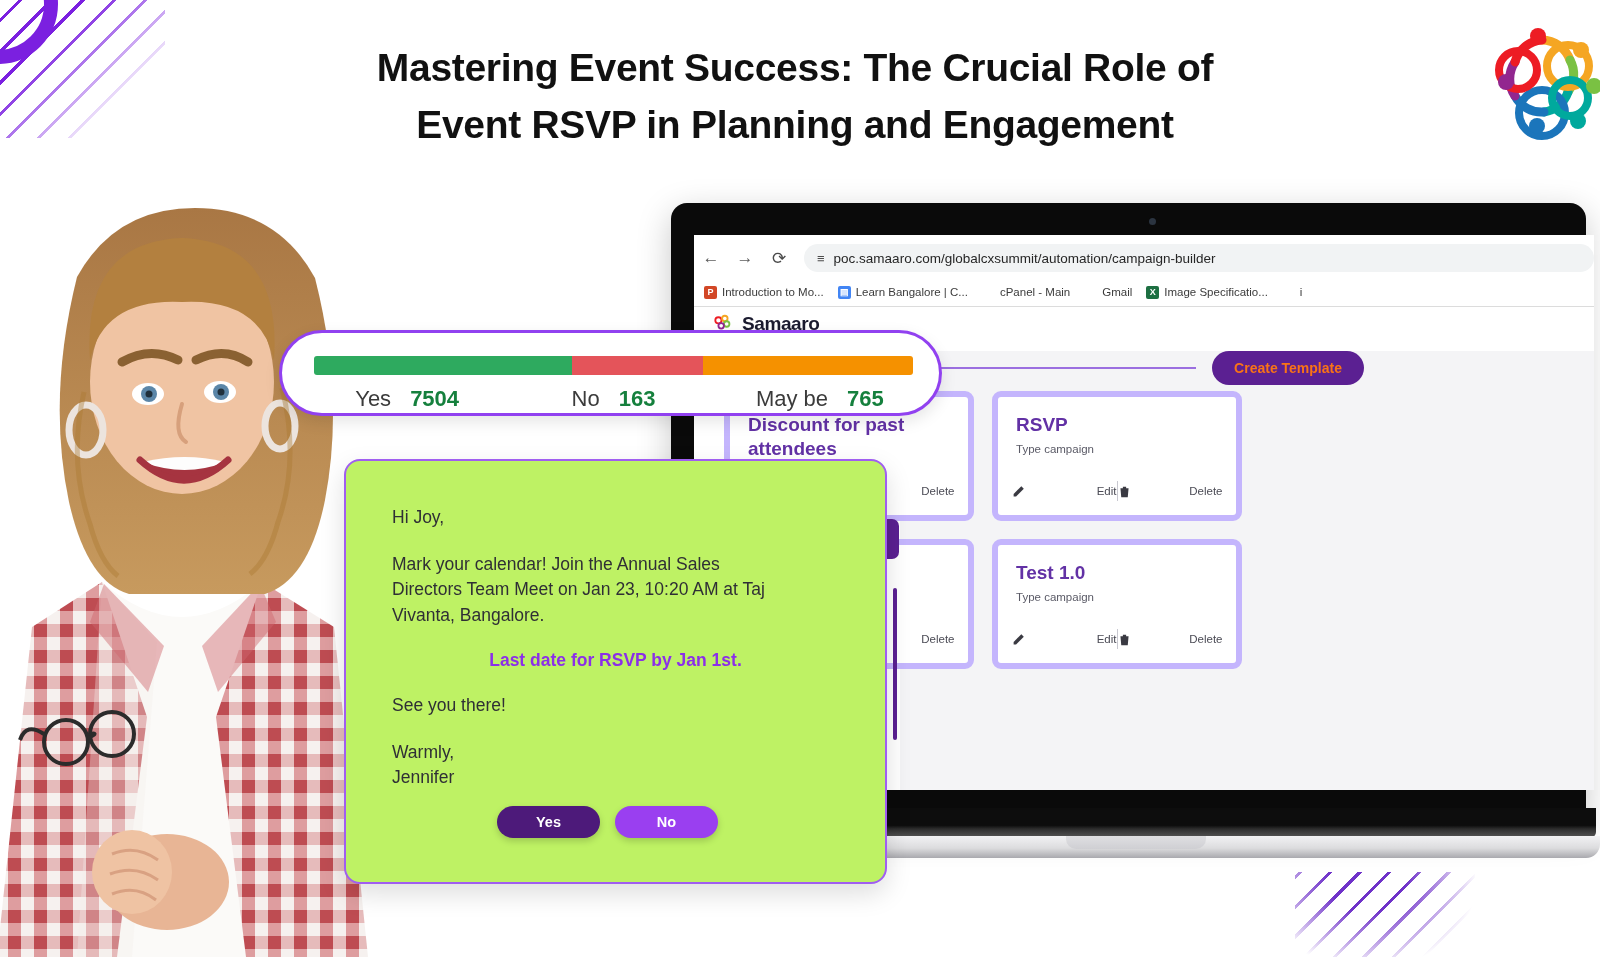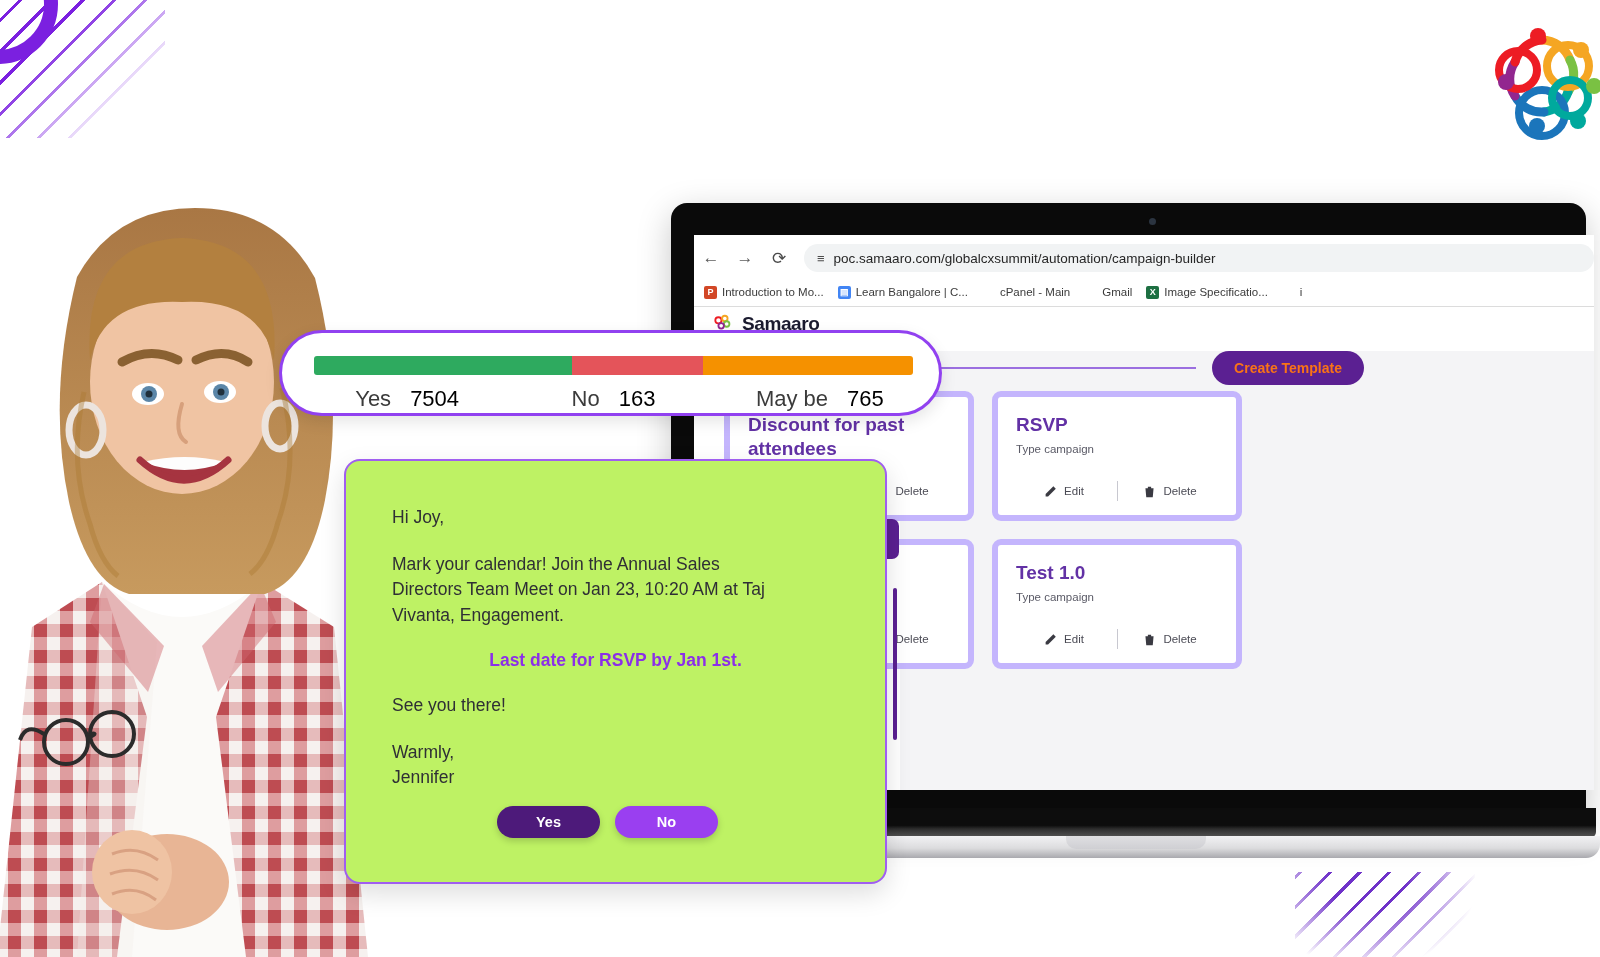--- a/index.html
+++ b/index.html
@@ -122,37 +122,37 @@
   .tcard {
     width: 250px; min-height: 130px; background: #fff; border: 6px solid #c4b5fd;
     border-radius: 9px; padding: 16px 18px 0 18px; position: relative;
   }
   .tcard-title { font-size: 19px; font-weight: bold; color: #6231a5; line-height: 1.28; }
   .tcard-sub { font-size: 11.5px; color: #5a5a66; margin-top: 6px; }
   .tcard-actions {
     position: absolute; left: 0; bottom: 14px; width: 100%;
     display: flex; align-items: center; justify-content: center; gap: 0;
   }
-  .tact { display: flex; align-items: center; gap: 7px; font-size: 11.5px; color: #4b4b55; width: 105px; justify-content: center; cursor: pointer; }
+  .tact { display: flex; align-items: center; gap: 7px; font-size: 11.5px; color: #4b4b55; width: 105px; justify-content: space-between; cursor: pointer; }
   .tact-div { width: 1px; height: 20px; background: #c8c8d0; }
   .ico-sm { width: 13px; height: 13px; }
 
   
   .stats-pill {
     position: absolute; left: 279px; top: 330px; width: 663px; height: 86px;
     background: #fff; border: 3px solid #9141f0; border-radius: 44px;
     box-shadow: 0 6px 16px rgba(0,0,0,0.10);
   }
   .bar { position: absolute; left: 32px; top: 23px; width: 599px; height: 19px; display: flex; border-radius: 3px; overflow: hidden; }
   .bar .seg-yes { background: #2eaa5f; }
   .bar .seg-no { background: #e4545a; }
   .bar .seg-maybe { background: #f59100; }
   .stats-labels { position: absolute; left: 22px; top: 53px; width: 619px; display: flex; }
   .stat { flex: 1 1 0; text-align: center; font-size: 22px; color: #3b3b3b; white-space: nowrap; }
-  .stat b { font-weight: normal; color: #000000; margin-left: 19px; }
+  .stat b { font-weight: bold; color: #15803d; margin-left: 19px; }
 
   
   .email-card {
     position: absolute; left: 344px; top: 459px; width: 543px; height: 425px;
     background: #bef264; border: 2.5px solid #a05ef0; border-radius: 16px;
     box-shadow: 0 10px 26px rgba(0,0,0,0.13);
     padding: 44px 46px 0 46px;
   }
   .em-line { font-size: 17.5px; color: #2f2f35; line-height: 1.44; }
   .em-gap { height: 22px; }
@@ -176,20 +176,24 @@
 </style>
 </head>
 <body>
 
 <div id="stage">
 
   <div class="deco-stripes-tl"></div>
   <div class="deco-ring-tl"></div>
   <div class="deco-stripes-br"></div>
 
+  <div class="headline">
+    <div>Mastering Event Success: The Crucial Role of</div>
+    <div>Event RSVP in Planning and Engagement</div>
+  </div>
 
   <div class="brand-logo">
     <svg viewBox="0 0 120 120" width="120" height="140">
       <g fill="none" stroke-width="9" stroke-linecap="round">
         <path d="M60 22 A30 30 0 0 1 88 42" stroke="#f5a623"></path>
         <path d="M88 42 A30 30 0 0 1 86 74" stroke="#7ac143"></path>
         <path d="M86 74 A30 30 0 0 1 62 94" stroke="#00a99d"></path>
         <path d="M62 94 A30 30 0 0 1 33 78" stroke="#1b75bb"></path>
         <path d="M33 78 A30 30 0 0 1 33 44" stroke="#92278f"></path>
         <path d="M33 44 A30 30 0 0 1 60 22" stroke="#ed1c24"></path>
@@ -450,21 +454,21 @@
         <span>May be</span><b>765</b>
       </div>
     </div>
   </div>
 
   <div class="email-card">
     <div class="em-line">Hi Joy,</div>
     <div class="em-gap"></div>
     <div class="em-line">Mark your calendar!  Join the Annual Sales</div>
     <div class="em-line">Directors Team Meet on Jan 23, 10:20 AM at Taj</div>
-    <div class="em-line">Vivanta, Engagement.</div>
+    <div class="em-line">Vivanta, Bangalore.</div>
     <div class="em-gap"></div>
     <div class="em-hl">Last date for RSVP by Jan 1st.</div>
     <div class="em-gap"></div>
     <div class="em-line">See you there!</div>
     <div class="em-gap"></div>
     <div class="em-line">Warmly,</div>
     <div class="em-line">Jennifer</div>
     <div class="em-btns">
       <button class="em-btn yes">Yes</button>
       <button class="em-btn no">No</button>

